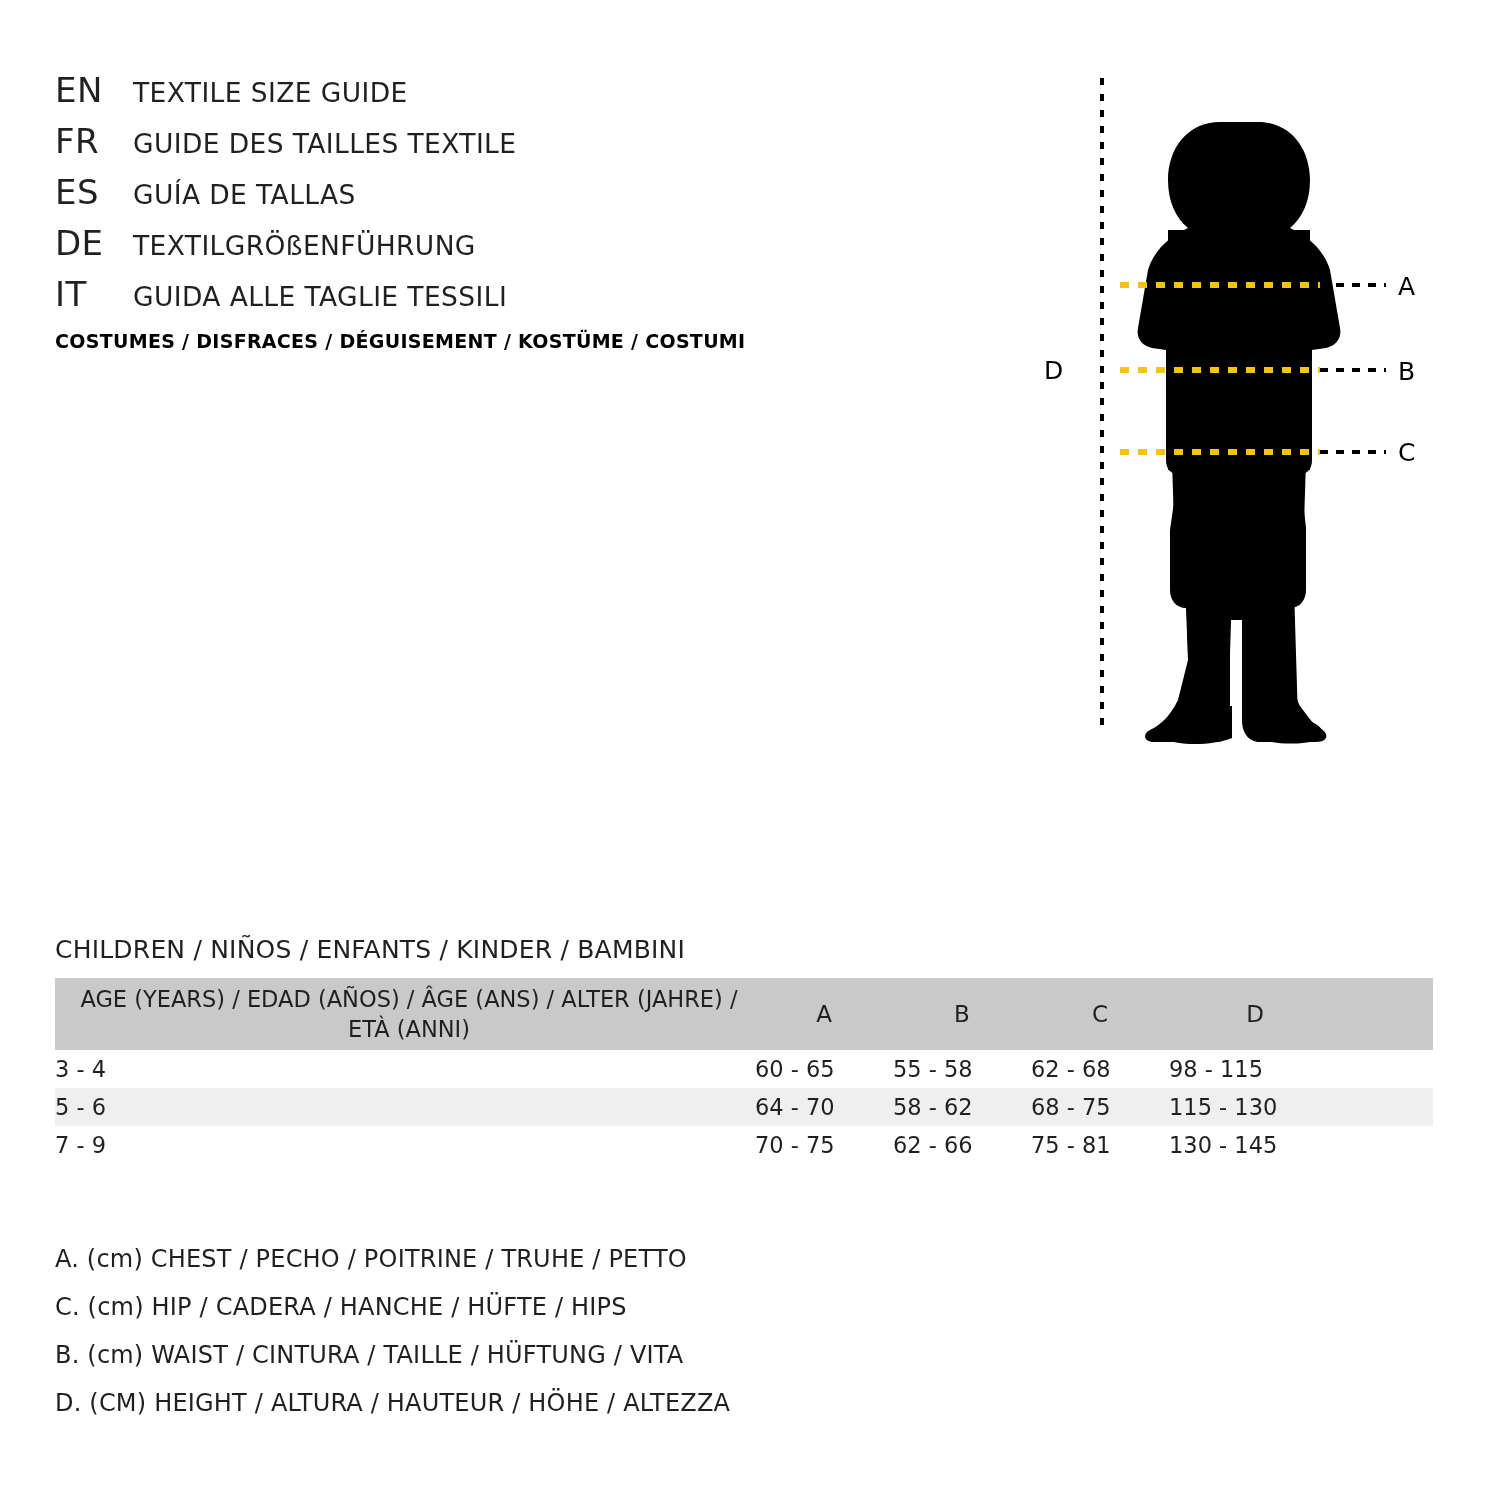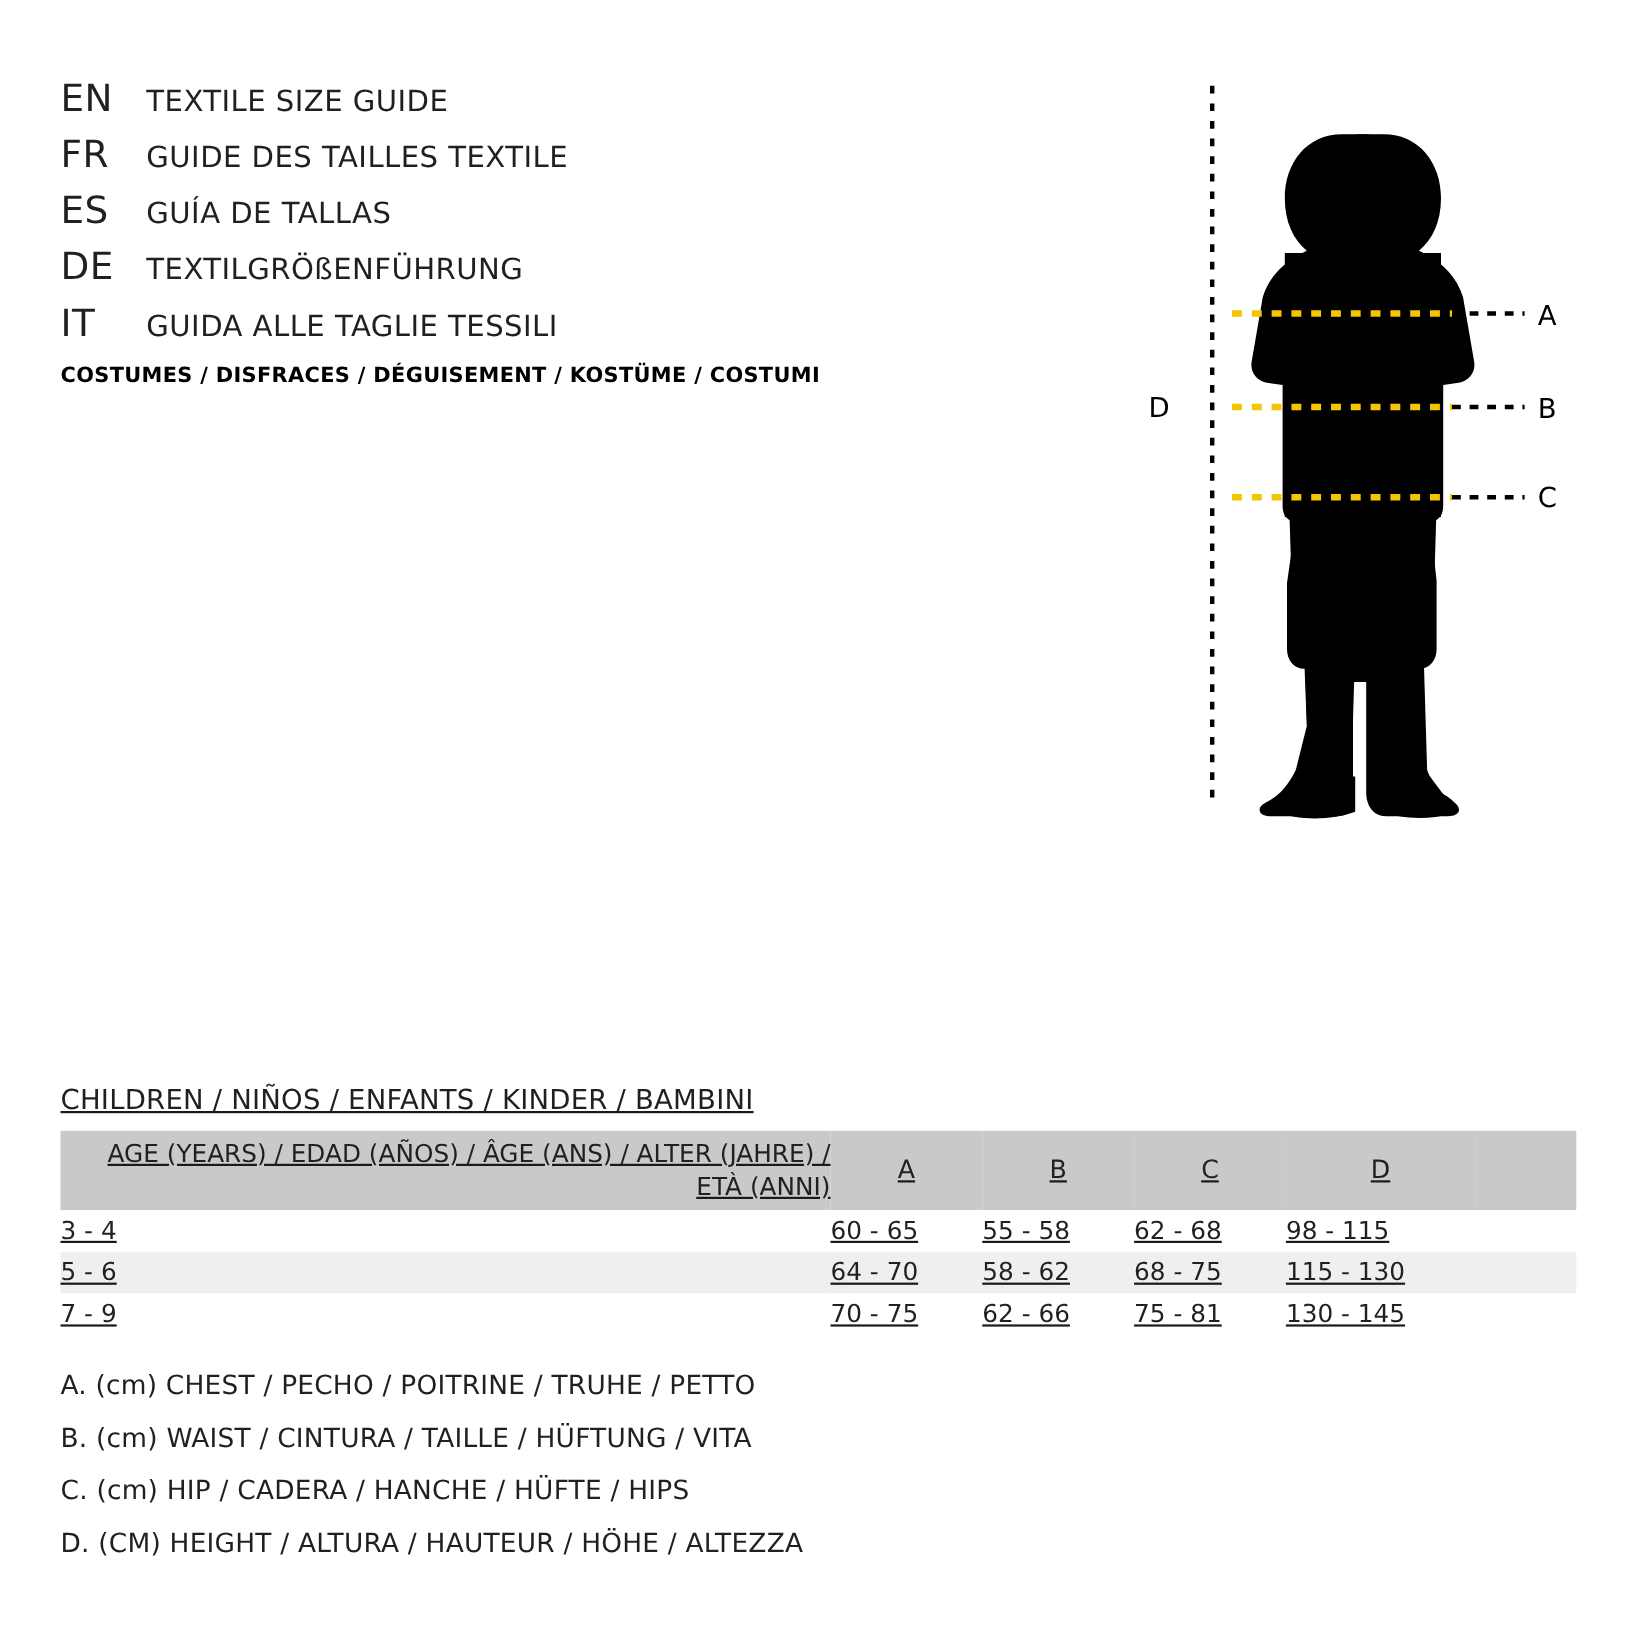--- a/index.html
+++ b/index.html
@@ -68,23 +68,22 @@
   }
   .label-D { left: 24px; top: 296px; }
   .label-A { left: 378px; top: 212px; }
   .label-B { left: 378px; top: 297px; }
   .label-C { left: 378px; top: 378px; }
 
   
   .table-section {
     position: absolute;
     left: 55px;
-    top: 985px;
+    top: 935px;
     width: 1378px;
-    text-decoration: underline;
   }
   .table-caption {
     font-size: 25px;
     color: #231f20;
     letter-spacing: 0.2px;
     margin-bottom: 14px;
   }
   table.size-table {
     border-collapse: collapse;
     width: 1378px;
@@ -97,21 +96,21 @@
     font-weight: normal;
   }
   .hdr-row {
     background: #c9c9c9;
   }
   .hdr-row th {
     height: 72px;
     vertical-align: middle;
   }
   .hdr-label {
-    text-align: right;
+    text-align: center;
     padding-left: 8px !important;
     line-height: 1.35;
     font-size: 22.5px;
   }
   .hdr-col {
     text-align: center;
     font-size: 23px;
   }
   .data-row td {
     height: 38px;
@@ -284,16 +283,16 @@
         <td class="cell-val col-c">75 - 81</td>
         <td class="cell-val col-d">130 - 145</td>
         <td class="col-spacer"></td>
       </tr>
     </tbody>
   </table>
 </div>
 
 <div class="legend">
   <div class="legend-line">A. (cm) CHEST / PECHO / POITRINE / TRUHE / PETTO</div>
+  <div class="legend-line">C. (cm) HIP / CADERA / HANCHE / HÜFTE / HIPS</div>
   <div class="legend-line">B. (cm) WAIST / CINTURA / TAILLE / HÜFTUNG / VITA</div>
-  <div class="legend-line">C. (cm) HIP / CADERA / HANCHE / HÜFTE / HIPS</div>
   <div class="legend-line">D. (CM) HEIGHT / ALTURA / HAUTEUR / HÖHE / ALTEZZA</div>
 </div>
 
 </body></html>

